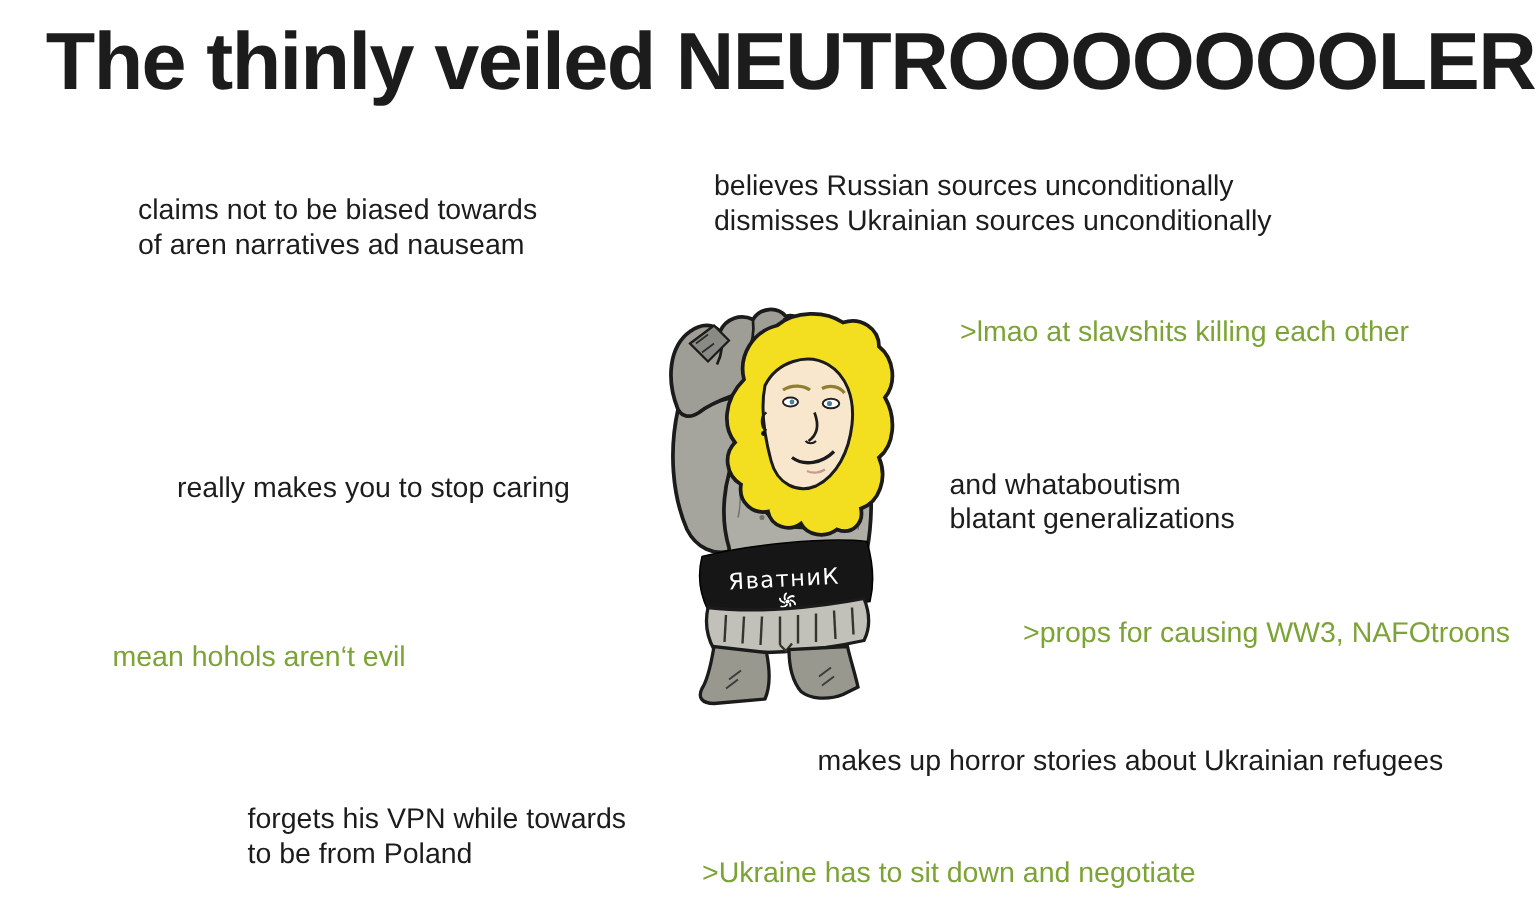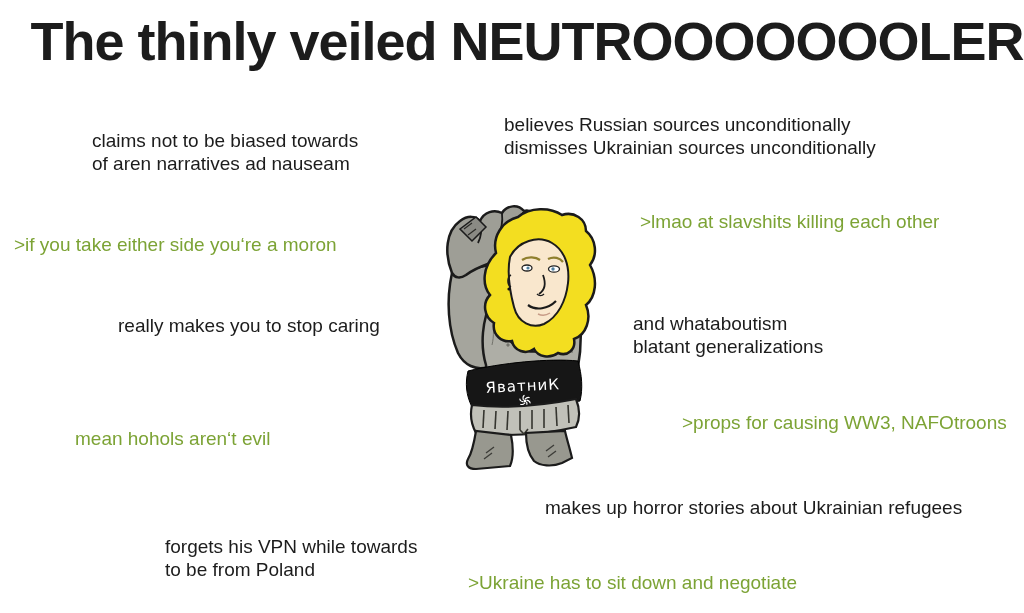--- a/index.html
+++ b/index.html
@@ -25,38 +25,35 @@
 
 <div class="canvas">
 
   <div class="meme-title">The thinly veiled NEUTROOOOOOOLER</div>
 
   <div class="txt" style="left:92px;top:129px">
     <span>claims not to be biased towards</span>
     <span>of aren narratives ad nauseam</span>
   </div>
 
-  <div class="txt green" style="left:14px;top:233px">
-    <span>&gt;if you take either side you‘re a moron</span>
-  </div>
 
   <div class="txt" style="left:118px;top:314px">
     <span>really makes you to stop caring</span>
   </div>
 
   <div class="txt green" style="left:75px;top:427px">
     <span>mean hohols aren‘t evil</span>
   </div>
 
   <div class="txt" style="left:165px;top:535px">
     <span>forgets his VPN while towards</span>
     <span>to be from Poland</span>
   </div>
 
-  <div class="txt" style="left:504px;top:113px">
+  <div class="txt" style="left:476px;top:113px">
     <span>believes Russian sources unconditionally</span>
     <span>dismisses Ukrainian sources unconditionally</span>
   </div>
 
   <div class="txt green" style="left:640px;top:210px">
     <span>&gt;lmao at slavshits killing each other</span>
   </div>
 
   <div class="txt" style="left:633px;top:312px">
     <span>and whataboutism</span>

